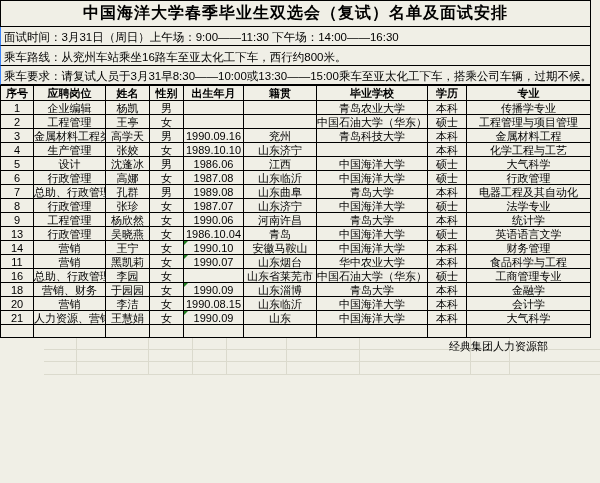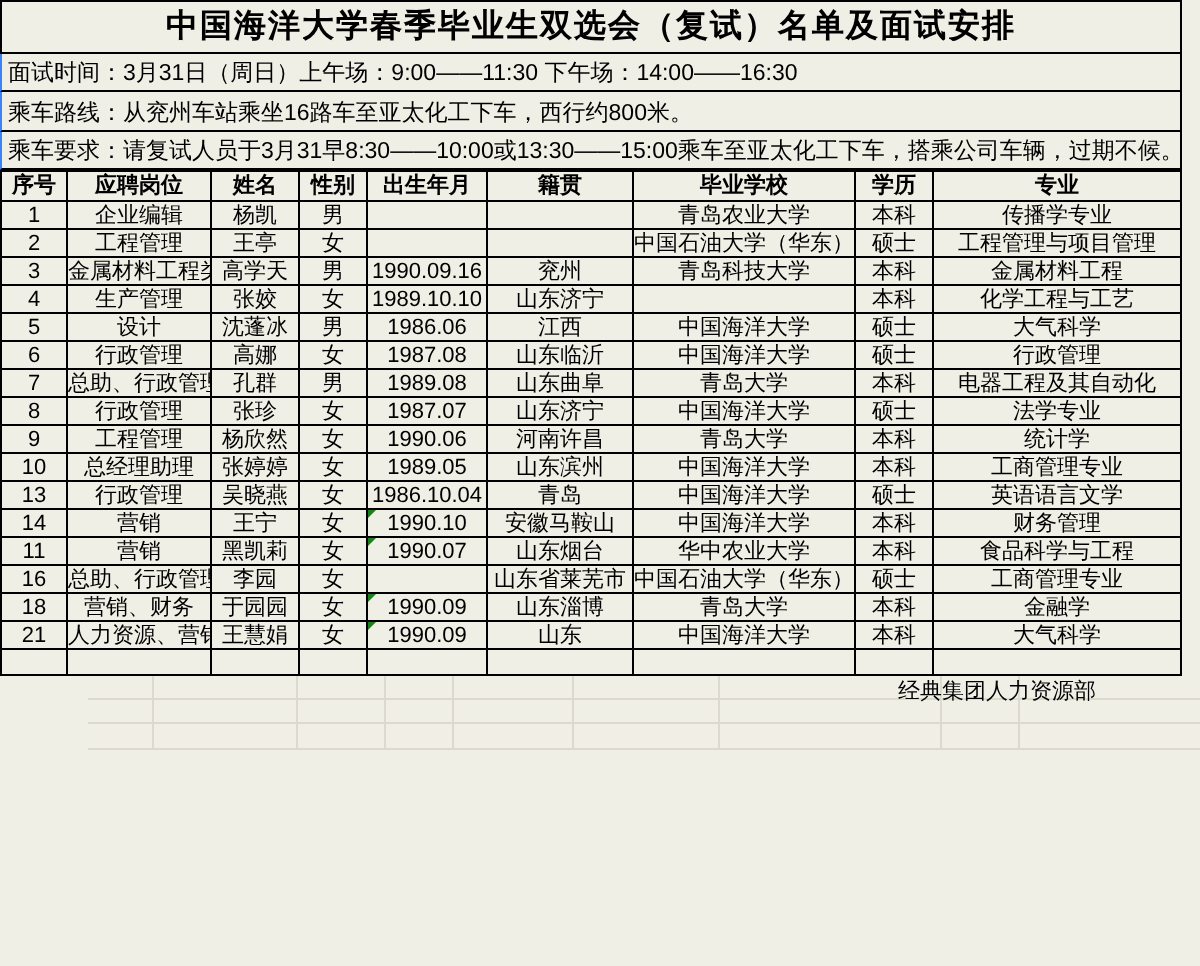--- a/index.html
+++ b/index.html
@@ -198,31 +198,20 @@
             <td><span>工程管理</span></td>
             <td><span>杨欣然</span></td>
             <td><span>女</span></td>
             <td><span>1990.06</span></td>
             <td><span>河南许昌</span></td>
             <td><span>青岛大学</span></td>
             <td><span>本科</span></td>
             <td><span>统计学</span></td>
           </tr>
           <tr>
-            <td><span>10</span></td>
-            <td><span>总经理助理</span></td>
-            <td><span>张婷婷</span></td>
-            <td><span>女</span></td>
-            <td><span>1989.05</span></td>
-            <td><span>山东滨州</span></td>
-            <td><span>中国海洋大学</span></td>
-            <td><span>本科</span></td>
-            <td><span>工商管理专业</span></td>
-          </tr>
-          <tr>
             <td><span>13</span></td>
             <td><span>行政管理</span></td>
             <td><span>吴晓燕</span></td>
             <td><span>女</span></td>
             <td><span>1986.10.04</span></td>
             <td><span>青岛</span></td>
             <td><span>中国海洋大学</span></td>
             <td><span>硕士</span></td>
             <td><span>英语语言文学</span></td>
           </tr>
@@ -262,20 +251,31 @@
           <tr>
             <td><span>18</span></td>
             <td><span>营销、财务</span></td>
             <td><span>于园园</span></td>
             <td><span>女</span></td>
             <td><span class="flag"></span><span>1990.09</span></td>
             <td><span>山东淄博</span></td>
             <td><span>青岛大学</span></td>
             <td><span>本科</span></td>
             <td><span>金融学</span></td>
+          </tr>
+          <tr>
+            <td><span>20</span></td>
+            <td><span>营销</span></td>
+            <td><span>李洁</span></td>
+            <td><span>女</span></td>
+            <td><span>1990.08.15</span></td>
+            <td><span>山东临沂</span></td>
+            <td><span>中国海洋大学</span></td>
+            <td><span>本科</span></td>
+            <td><span>会计学</span></td>
           </tr>
           <tr>
             <td><span>21</span></td>
             <td><span>人力资源、营销</span></td>
             <td><span>王慧娟</span></td>
             <td><span>女</span></td>
             <td><span class="flag"></span><span>1990.09</span></td>
             <td><span>山东</span></td>
             <td><span>中国海洋大学</span></td>
             <td><span>本科</span></td>

